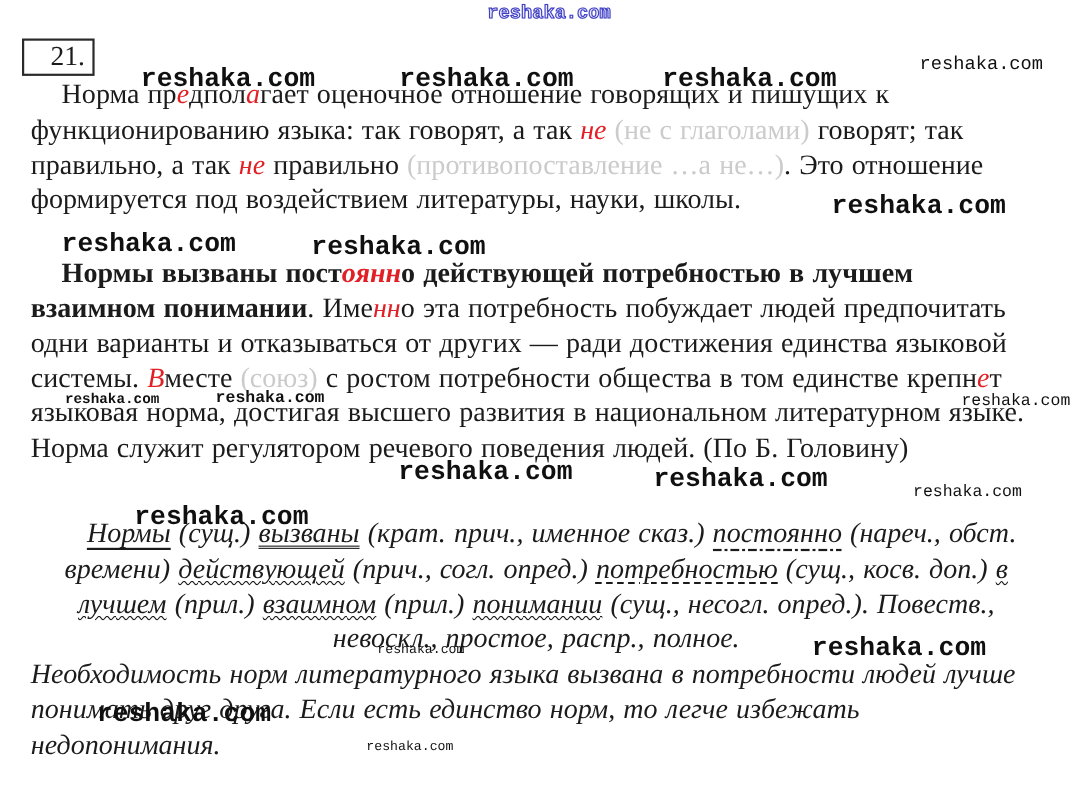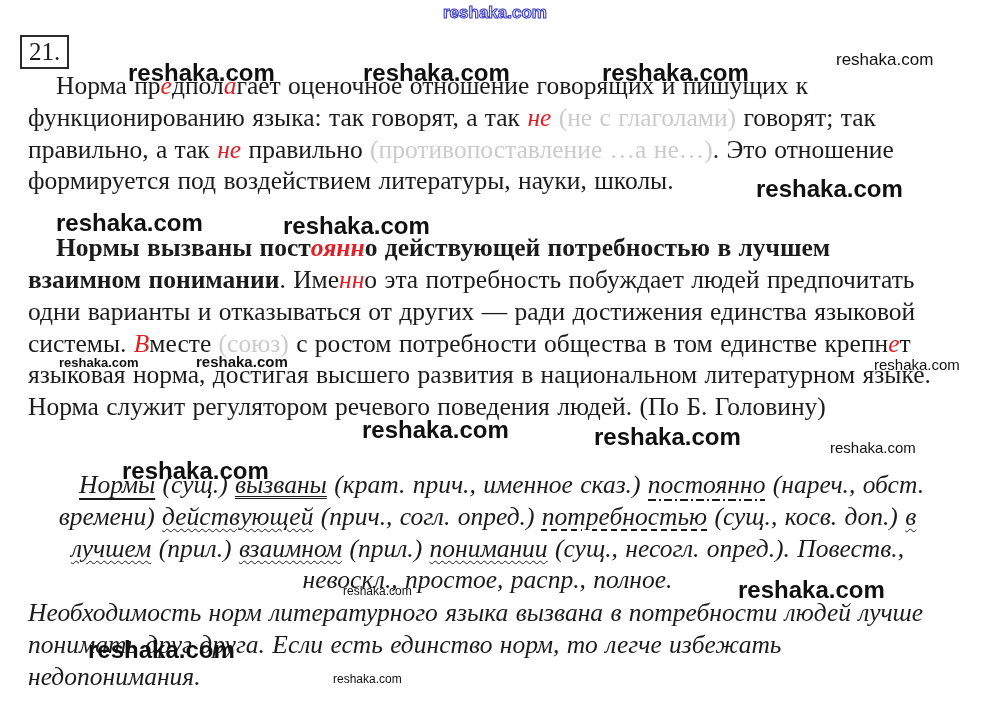--- a/index.html
+++ b/index.html
@@ -8,21 +8,21 @@
     width: 985px; height: 721px;
     background: #ffffff;
     position: relative;
     overflow: hidden;
     font-family: "Liberation Serif", serif;
     color: var(--ink);
   }
   .number-box {
     position: absolute; left: 20px; top: 35px;
     border: 2px solid #2a2a2a;
-    padding: 0 7px 1px 7px;
+    padding: 0 7px 1px 24px;
     font-size: 25px; line-height: 29px;
     font-family: "Liberation Serif", serif;
     background: #fff;
   }
   .content {
     position: absolute; left: 28px; top: 70px; width: 919px;
   }
   .content p {
     margin: 0;
     font-size: 25.5px;
@@ -45,21 +45,21 @@
     background-image: repeating-linear-gradient(to right,
       currentColor 0 8px, transparent 8px 11px,
       currentColor 11px 13px, transparent 13px 16px);
     background-repeat: repeat-x;
     background-position: 0 100%;
     background-size: 16px 1.5px;
     padding-bottom: 2px;
   }
   .wm {
     position: absolute;
-    font-family: Liberation Sans, sans-serif;
+    font-family: Liberation Mono, monospace;
     color: #101010;
     line-height: 1;
     white-space: nowrap;
     pointer-events: none;
   }
   .wm-bold { font-weight: 700; }
   .wm-regular { font-weight: 400; }
   .wm-outline {
     font-weight: 700;
     color: #eaeaff;

